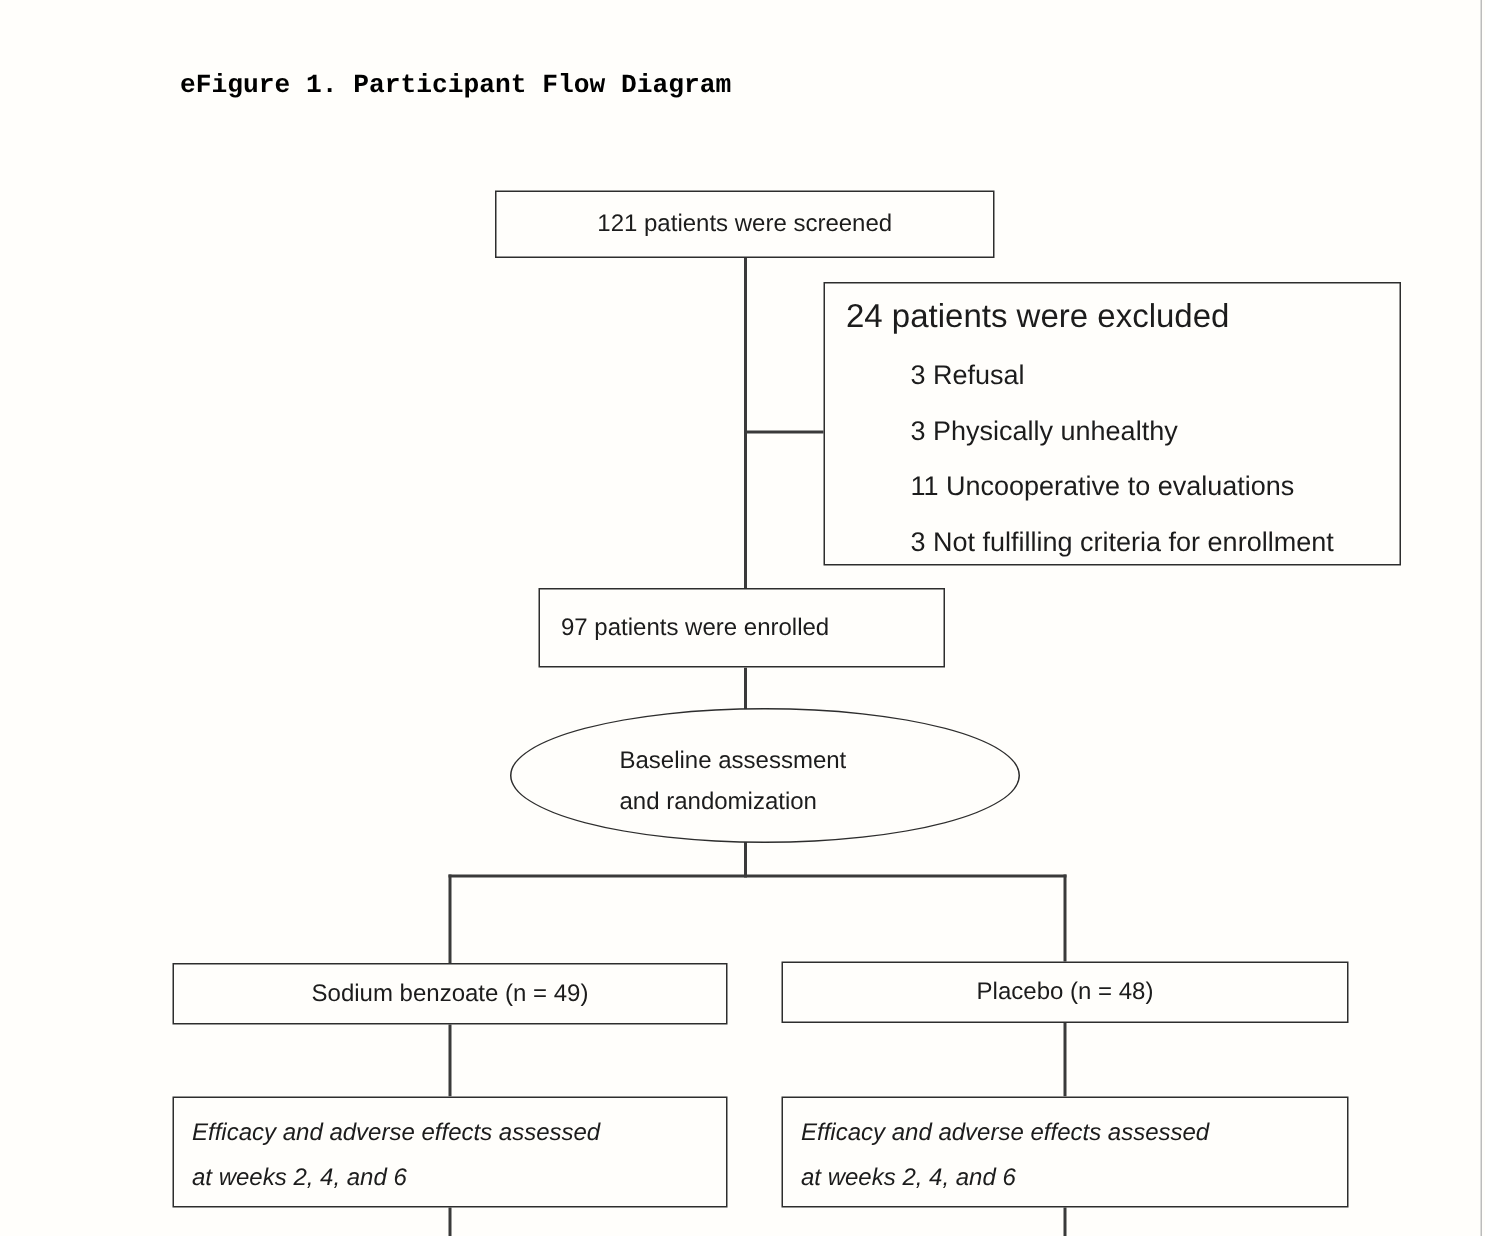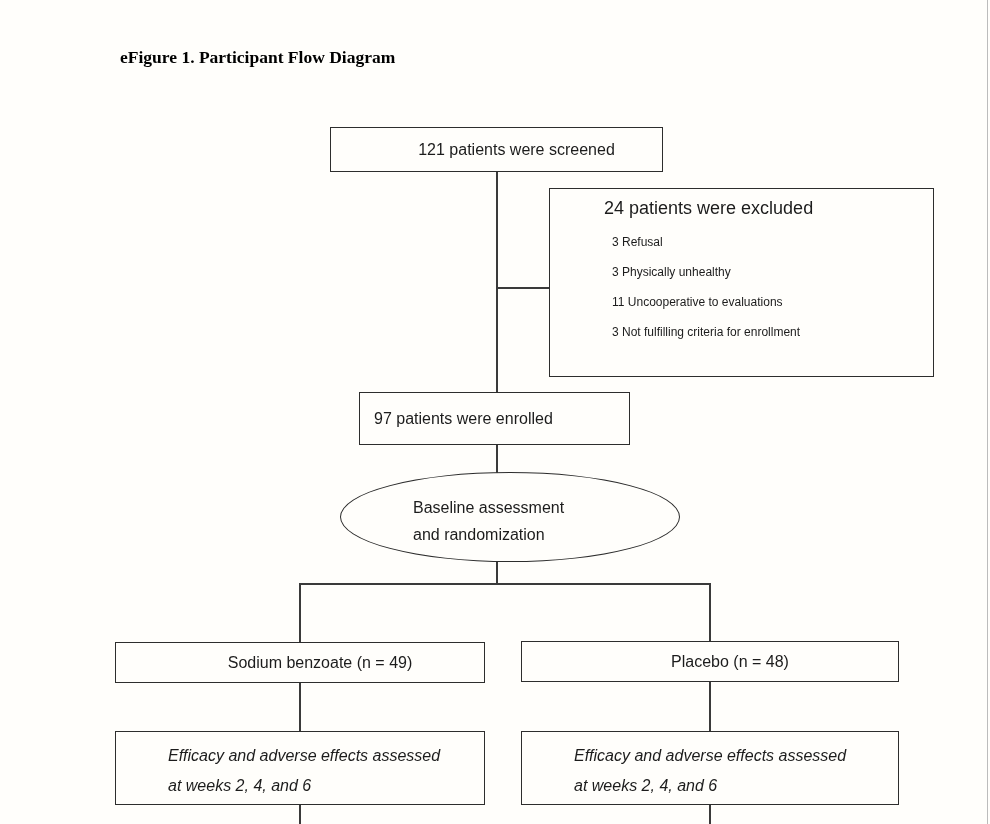--- a/index.html
+++ b/index.html
@@ -13,33 +13,32 @@
     height: 824px;
     background: #fffefb;
     overflow: hidden;
     font-family: "Liberation Sans", sans-serif;
     color: #1c1c1c;
   }
   .fig-title {
     position: absolute;
     left: 120px;
     top: 47px;
-    font-family: Liberation Serif, serif;
+    font-family: Liberation Mono, monospace;
     font-weight: bold;
     font-size: 17.5px;
     color: #000;
     white-space: nowrap;
   }
   .node {
     position: absolute;
     box-sizing: border-box;
     border: 1.5px solid #2d2d2d;
     background: #fffefb;
     font-size: 16px;
-    padding-left: 40px;
   }
   .node.center {
     display: flex;
     align-items: center;
     justify-content: center;
     text-align: center;
   }
   .node.vcenter {
     display: flex;
     align-items: center;
@@ -55,27 +54,27 @@
   }
   .ellipse .etext {
     position: absolute;
     left: 72px;
     top: 21px;
     line-height: 27px;
     white-space: nowrap;
   }
   .excl-header {
     margin: 9px 0 0 14px;
-    font-size: 18px;
+    font-size: 22px;
     white-space: nowrap;
   }
   .excl-reason {
-    margin-left: 22px;
+    margin-left: 57px;
     margin-top: 16px;
-    font-size: 12px;
+    font-size: 18px;
     white-space: nowrap;
   }
   .excl-reason:first-of-type {
     margin-top: 14px;
   }
   .assess-text {
     padding: 9px 12px 0 12px;
     line-height: 30px;
     font-size: 16px;
     font-style: italic;

